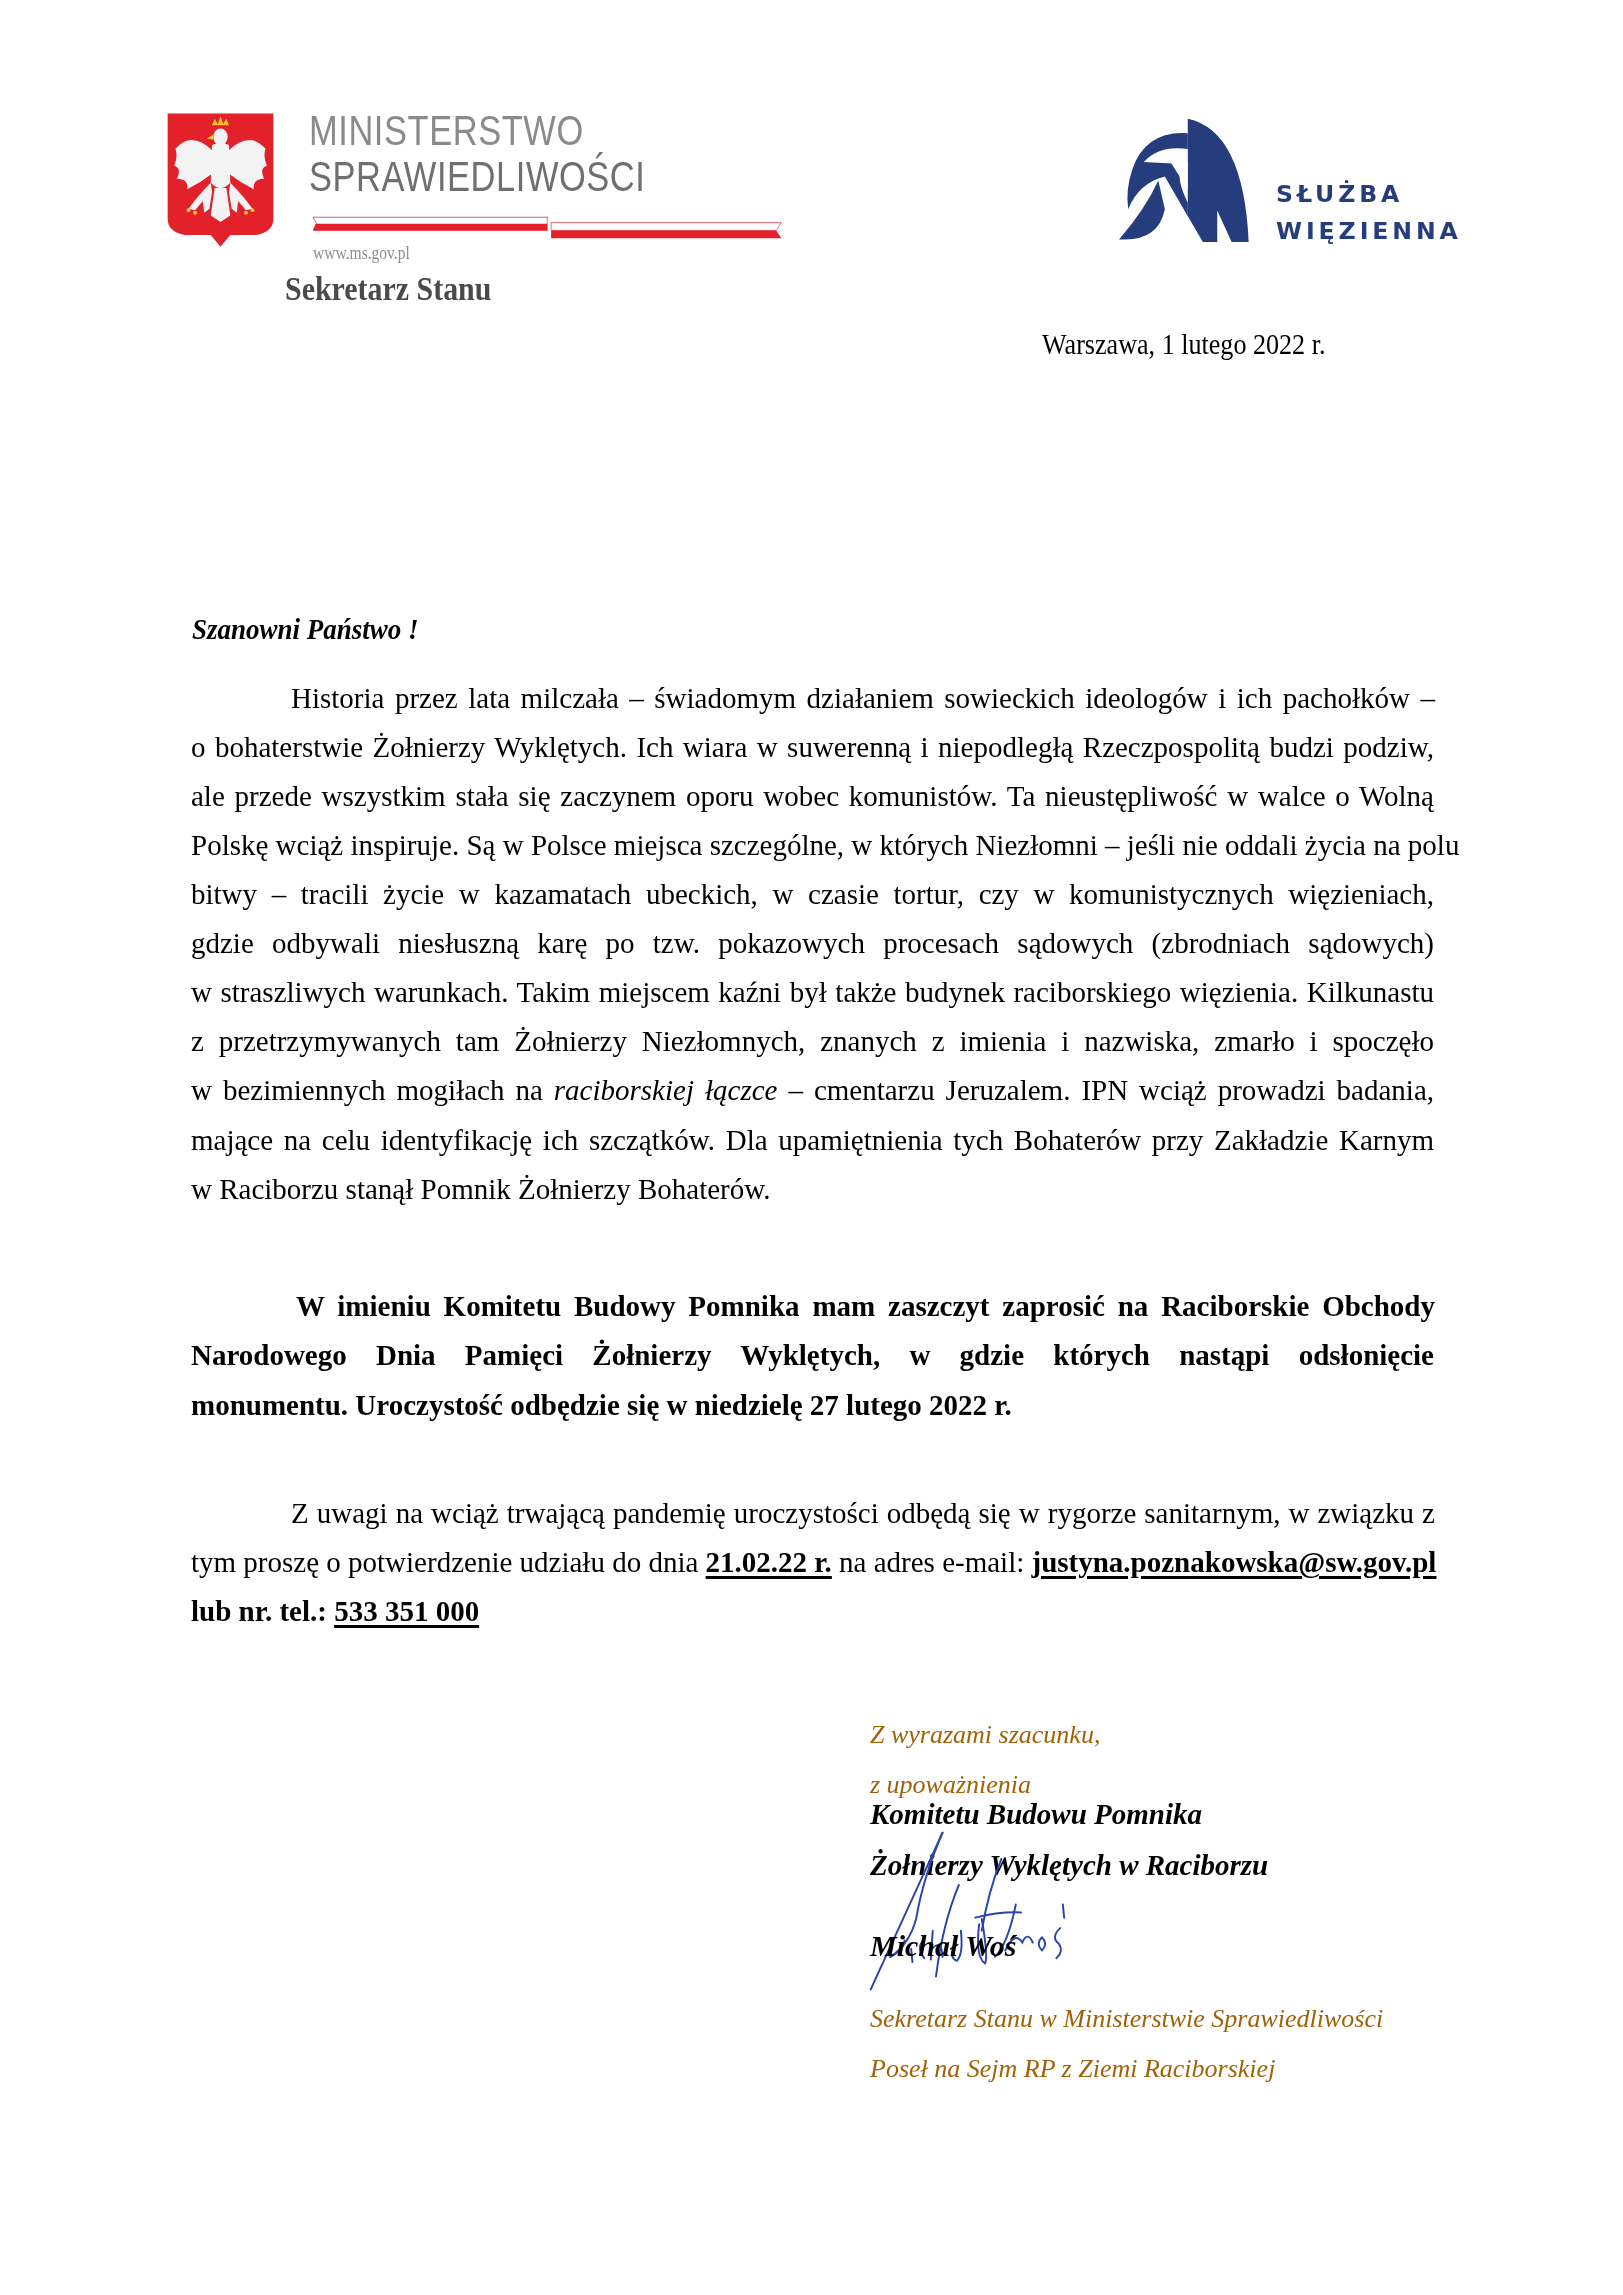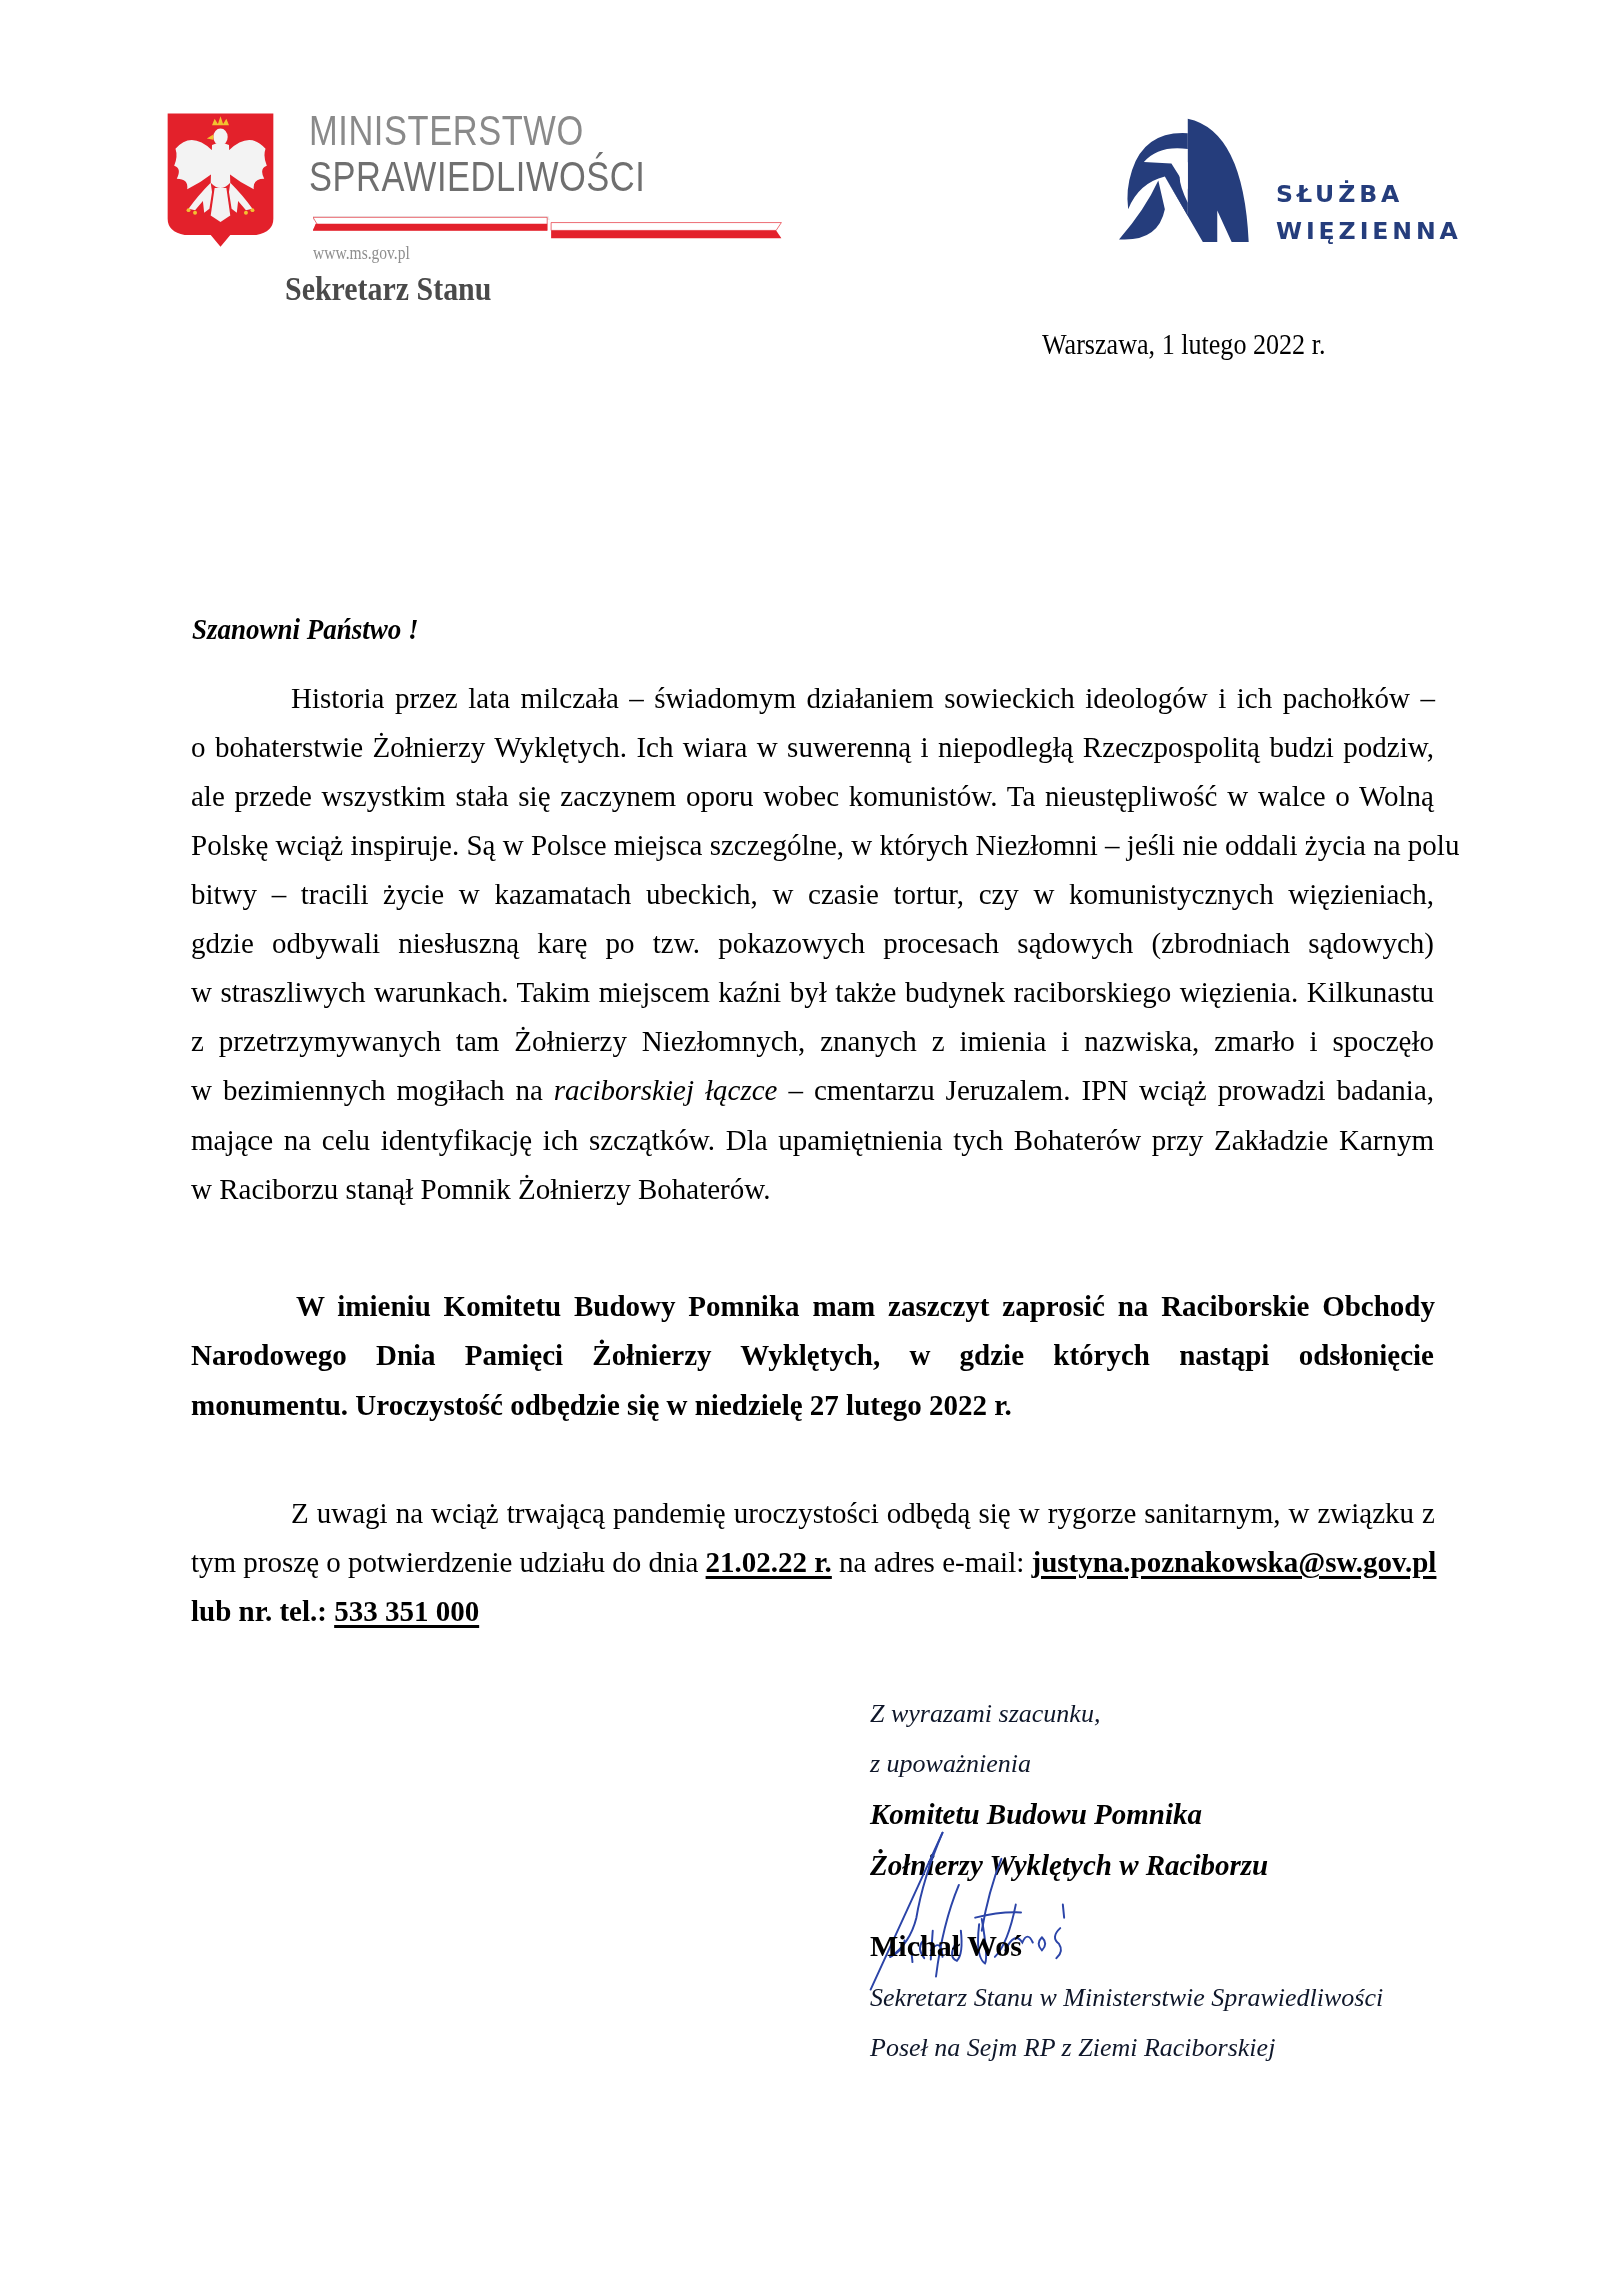--- a/index.html
+++ b/index.html
@@ -28,22 +28,22 @@
 
     
     .line { position: absolute; left: 191px; width: 1243px; font-size: 29px; line-height: 33px; white-space: nowrap; text-align: justify; text-align-last: justify; }
     .line.last { text-align-last: left; }
     .line.indent { left: 291px; width: 1144px; }
     .line.bold { font-weight: bold; }
     em.it { font-style: italic; }
     .u { text-decoration: underline; text-decoration-thickness: 2.6px; text-underline-offset: 3.9px; font-weight: bold; }
 
     
-    .closing { position: absolute; left: 870px; font-size: 26px; white-space: nowrap; transform-origin: left top; }
-    .closing.it { font-style: italic; color: #0f172a; }
+    .closing { position: absolute; left: 870px; font-size: 26px; white-space: nowrap; transform-origin: left top; font-style: italic; }
+    .closing.it { font-style: italic; color: #a16207; margin-top: 21px; }
     .closing.bi { font-style: italic; font-weight: bold; font-size: 29px; color: #000; }
     .closing.b { font-weight: bold; font-size: 30px; }
 
     .signature { position: absolute; left: 851px; top: 1826px; width: 340px; height: 216px; }
   </style>
 </head>
 <body>
 
 <div class="ms-logo">
   <svg class="ms-crest" viewBox="0 0 170 210">

